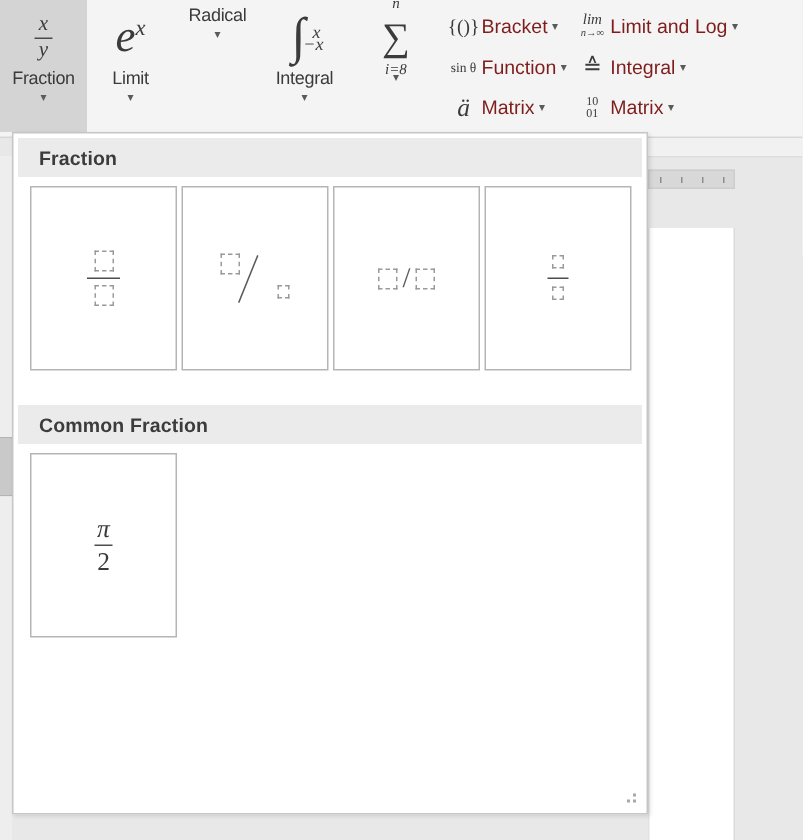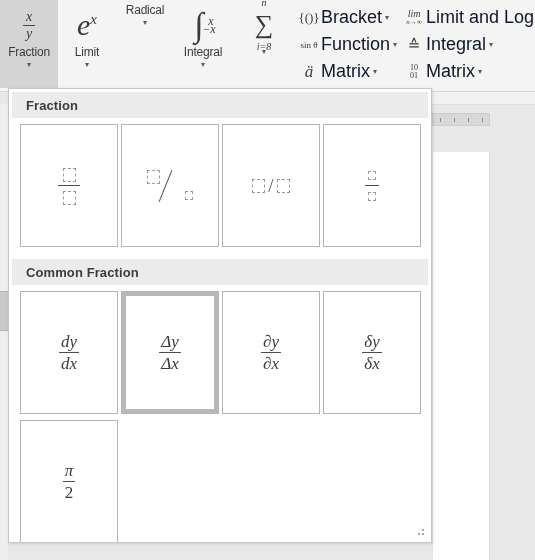--- a/index.html
+++ b/index.html
@@ -120,22 +120,22 @@
   }
   .small-btn .sicon {
     width: 22px;
     text-align: center;
     font-family: "Liberation Serif", serif;
     font-size: 13px;
     color: #3b3b3b;
     flex: 0 0 auto;
   }
   .small-btn .slabel {
-    font-size: 18px;
-    color: #0f172a;
+    font-size: 13px;
+    color: #7f1d1d;
     padding: 0 3px 0 1px;
   }
   .small-btn .scaret {
     font-size: 8px;
     color: #5a5a5a;
   }
   .sicon.lim { font-size: 9px; line-height: 9px; font-style: normal; }
   .sicon.lim b { display:block; font-weight: normal; font-size: 10px; font-style: italic;}
   .sicon.lim i { display:block; font-size: 7px; font-style: italic;}
   .sicon.matrix { font-size: 8px; line-height: 8px; }
@@ -463,48 +463,22 @@
 
       <div class="tile">
         <span class="stack-ph small">
           <span class="row-n"><span class="ph tiny"></span></span>
           <span class="rule"></span>
           <span class="row-d"><span class="ph tiny"></span></span>
         </span>
       </div>
     </div>
 
-    <div class="section-header" style="margin-top:12px;">Common Fraction</div>
-
-    <div class="tile-row row-gap">
-      <div class="tile">
-        <span class="mfrac">
-          <span class="n">dy</span>
-          <span class="d">dx</span>
-        </span>
-      </div>
-      <div class="tile selected">
-        <span class="mfrac">
-          <span class="n">Δy</span>
-          <span class="d">Δx</span>
-        </span>
-      </div>
-      <div class="tile">
-        <span class="mfrac">
-          <span class="n">∂y</span>
-          <span class="d">∂x</span>
-        </span>
-      </div>
-      <div class="tile">
-        <span class="mfrac">
-          <span class="n">δy</span>
-          <span class="d">δx</span>
-        </span>
-      </div>
-    </div>
+    <div class="section-header" style="margin-top:23px;">Common Fraction</div>
+
 
     <div class="tile-row row-gap">
       <div class="tile">
         <span class="mfrac">
           <span class="n">π</span>
           <span class="d" style="font-style:normal;">2</span>
         </span>
       </div>
     </div>
 

